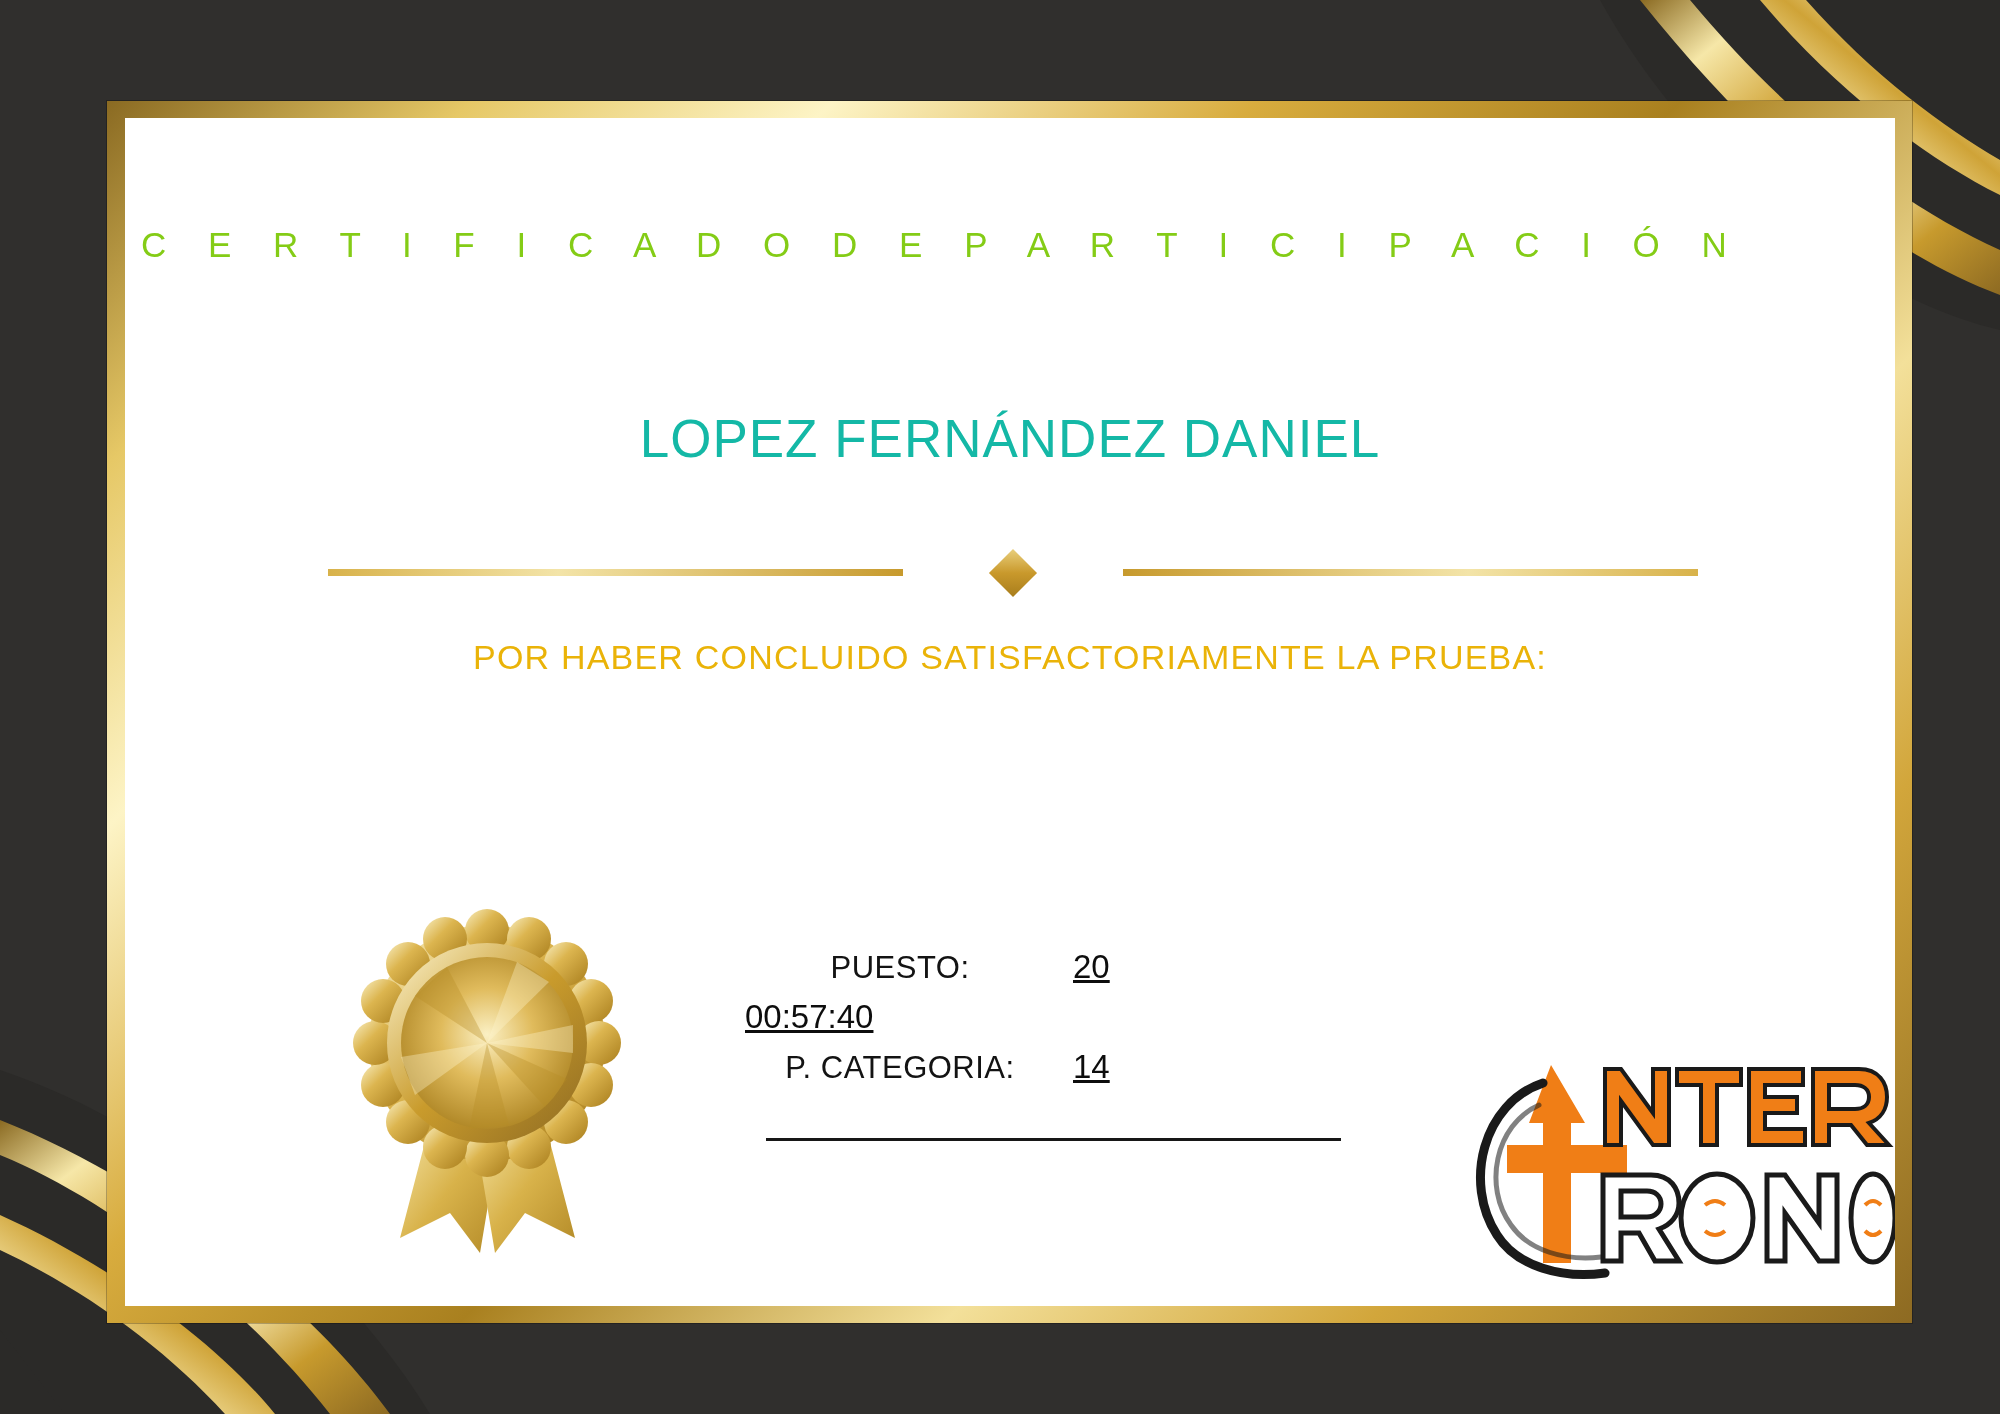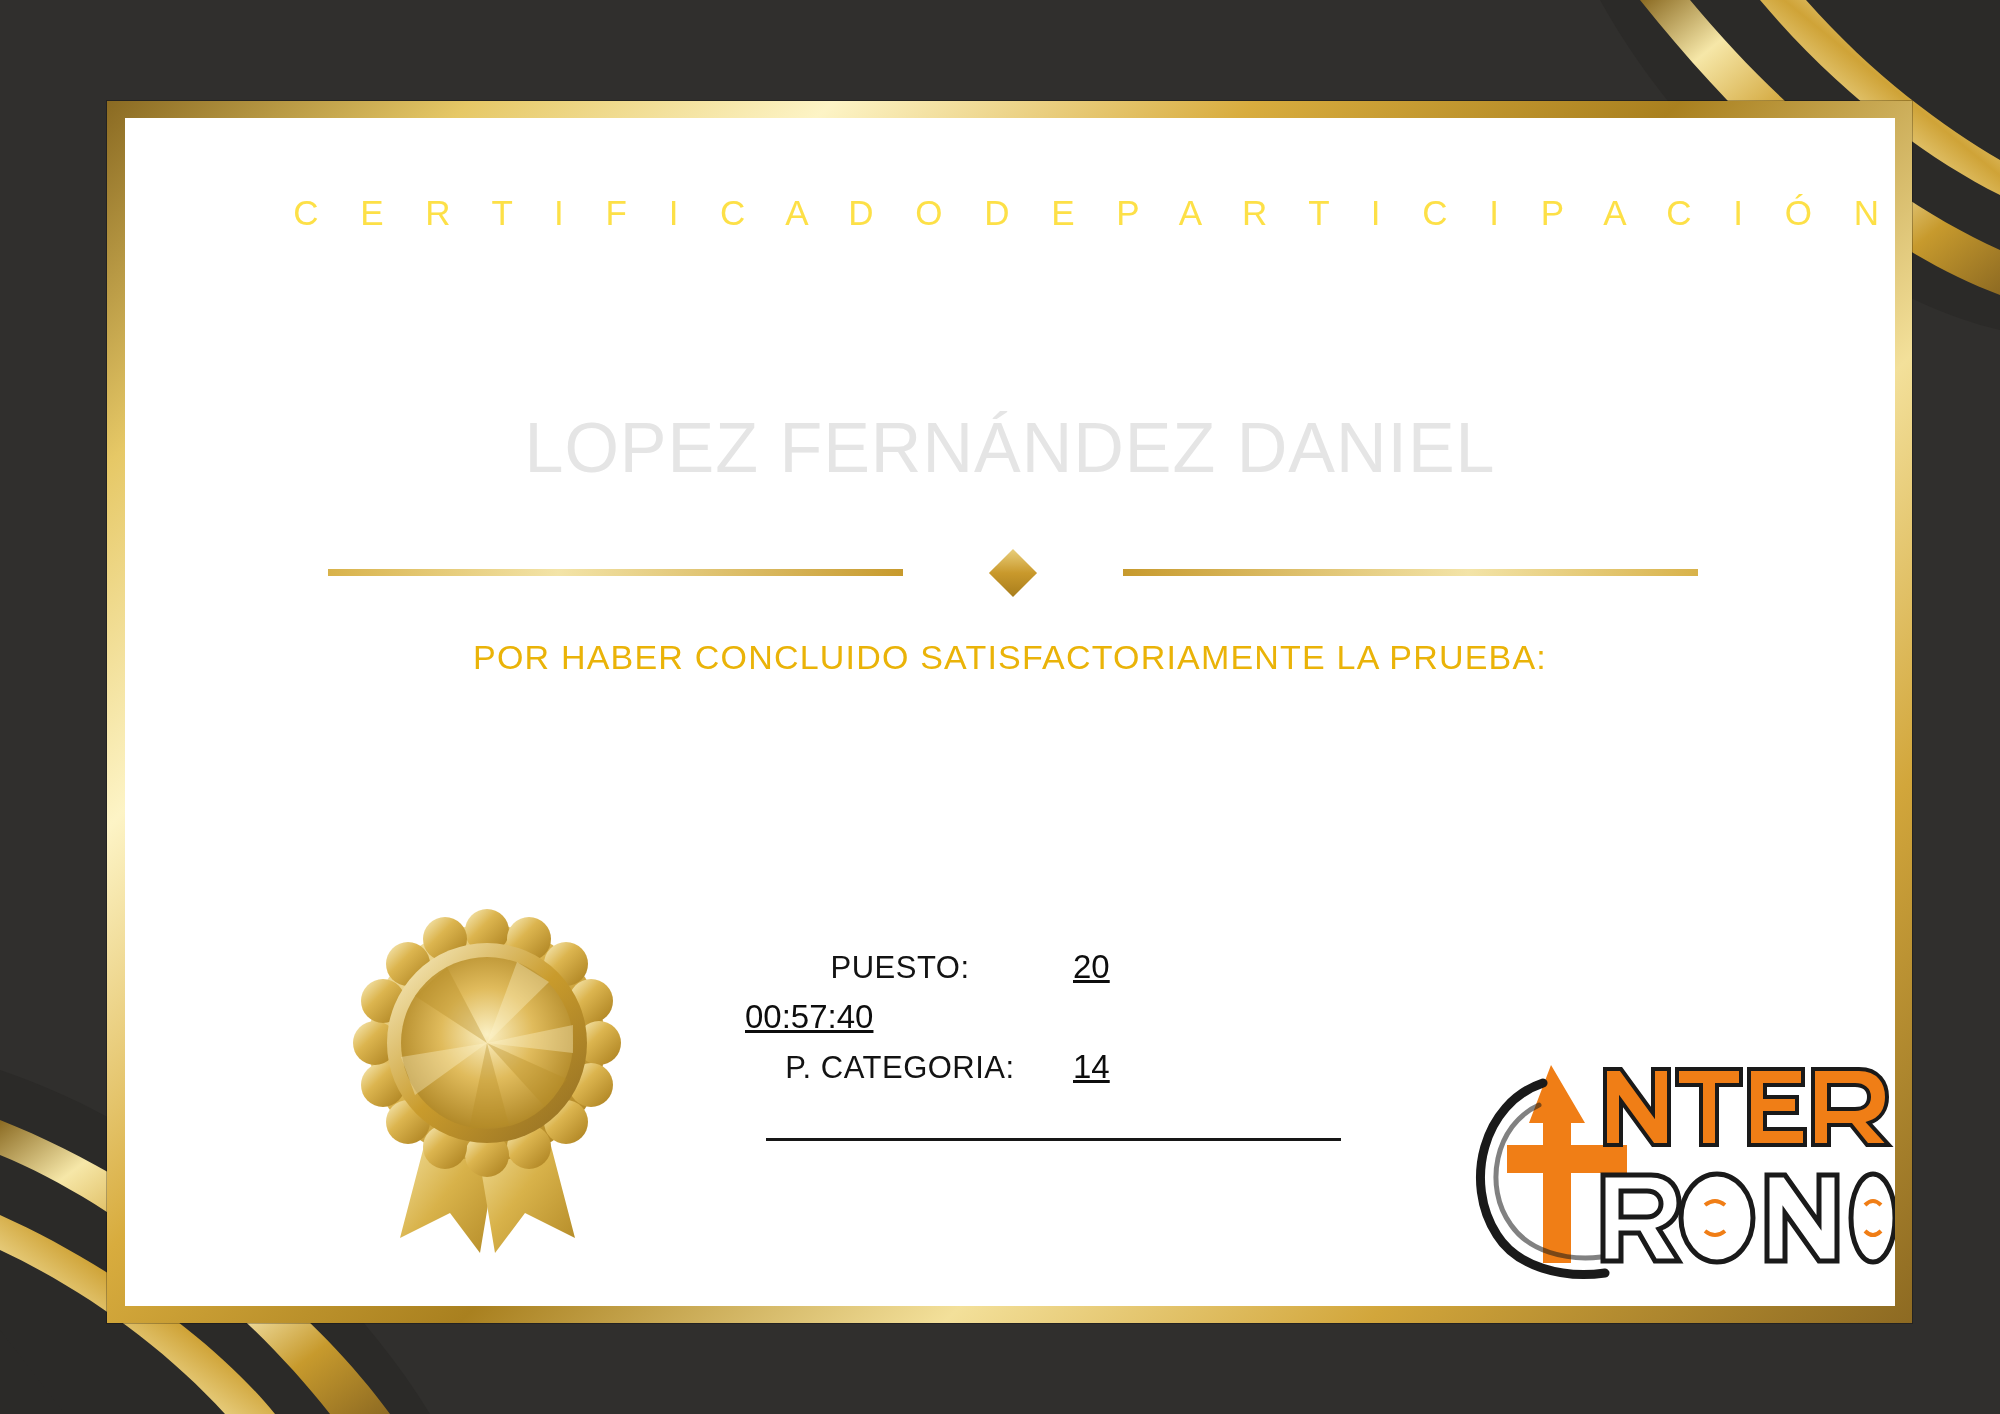--- a/index.html
+++ b/index.html
@@ -54,39 +54,39 @@
   .content {
     position: absolute;
     left: 125px;
     top: 118px;
     width: 1770px;
     height: 1188px;
   }
 
   .title {
     position: absolute;
-    top: 75px;
+    top: 107px;
     left: 0;
     width: 100%;
-    text-align: right;
+    text-align: left;
     font-size: 35px;
     letter-spacing: 16px;
-    color: #fde047;
+    color: #84cc16;
     font-weight: 400;
     text-indent: 16px;
   }
 
   .name {
     position: absolute;
     top: 290px;
     left: 0;
     width: 100%;
     text-align: center;
-    font-size: 70px;
-    color: #e5e5e5;
+    font-size: 53px;
+    color: #14b8a6;
     font-weight: 400;
     letter-spacing: 1px;
   }
 
   
   .divider {
     position: absolute;
     top: 438px;
     left: 203px;
     width: 1370px;

